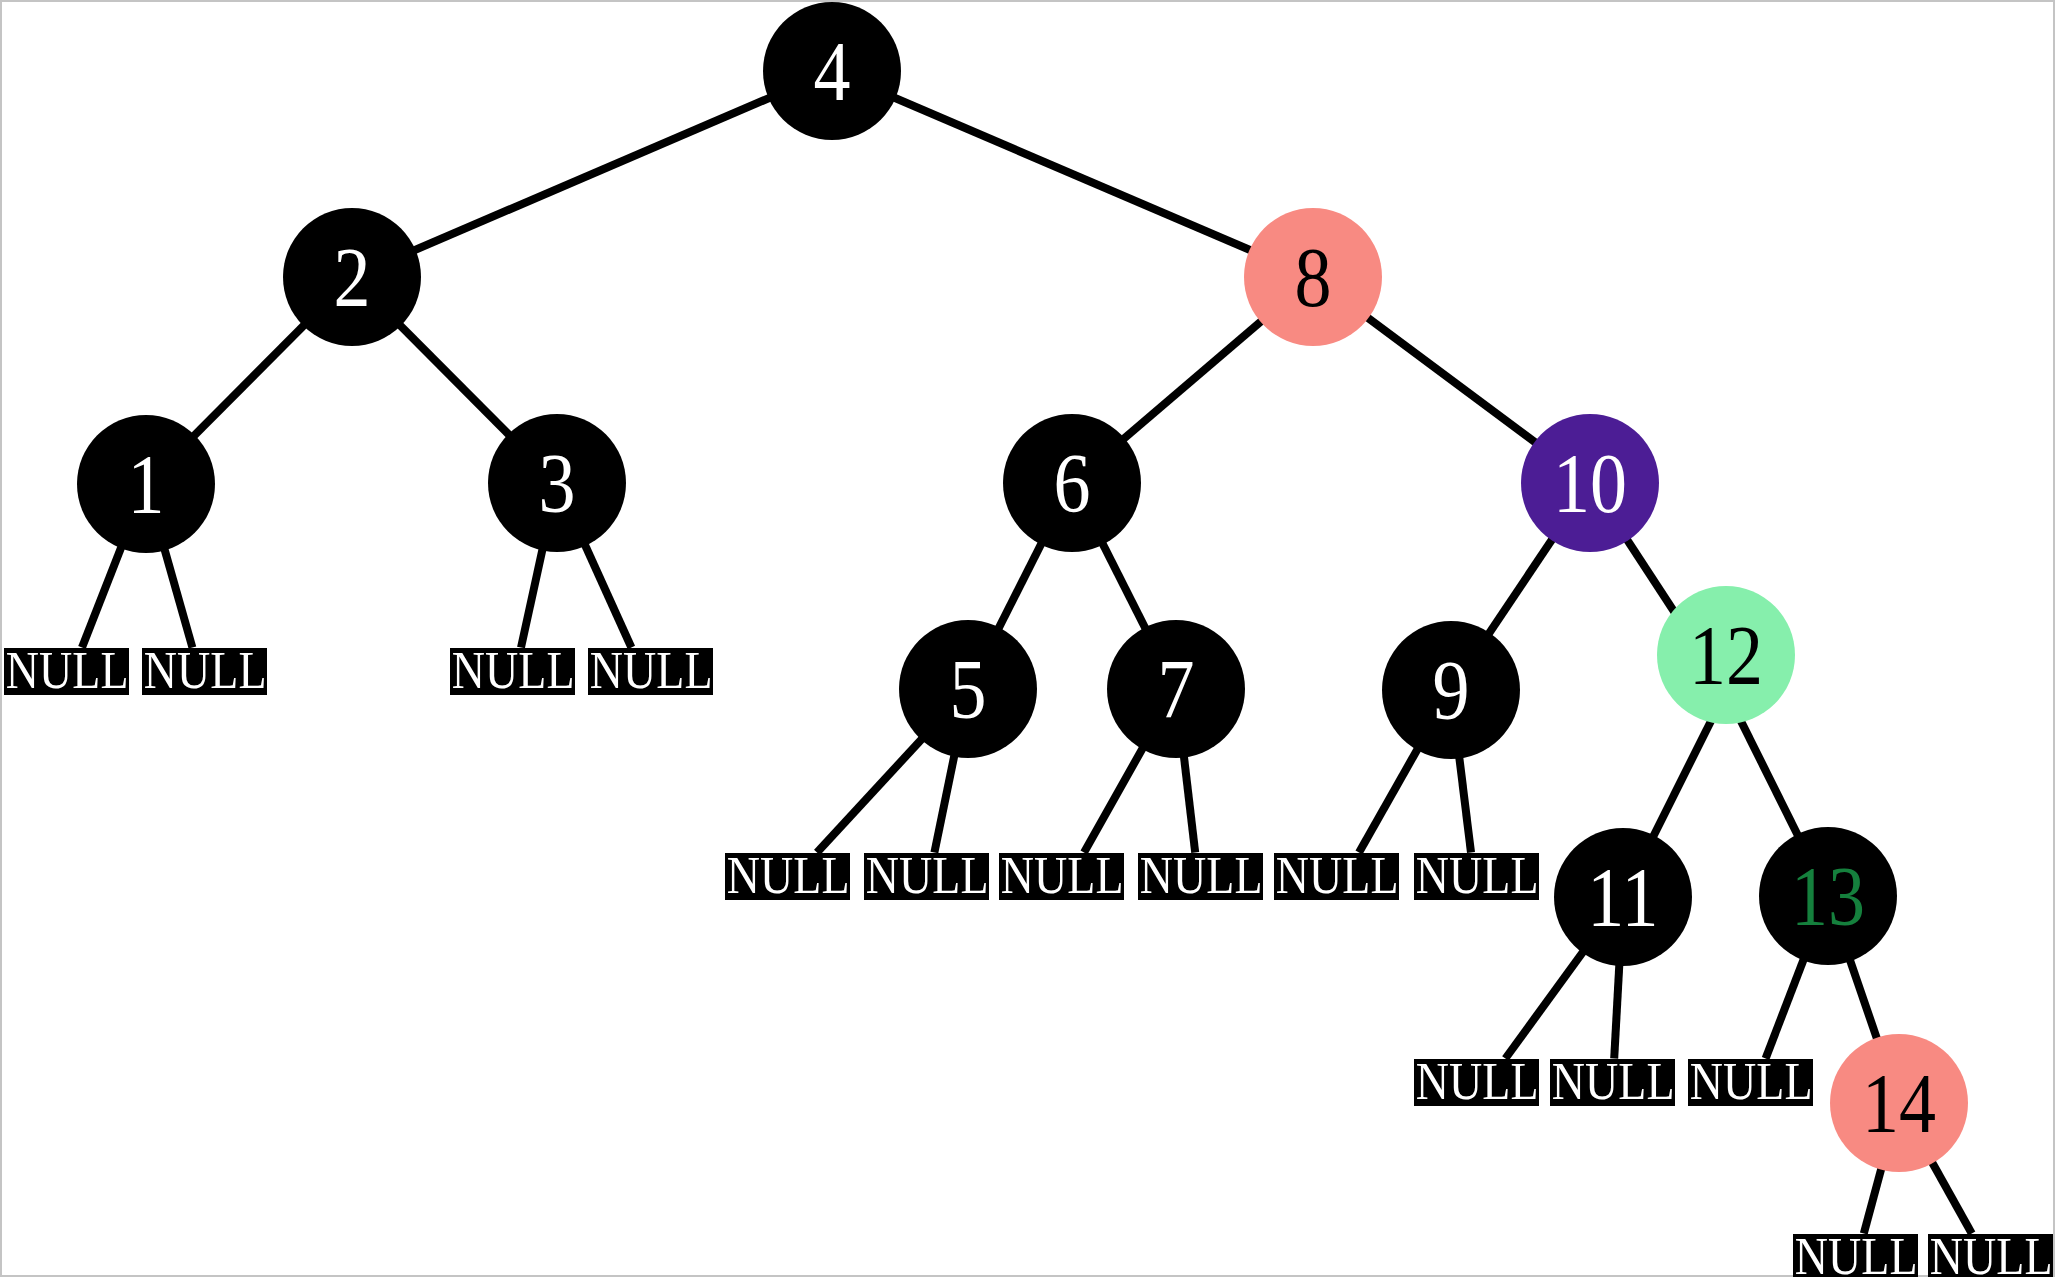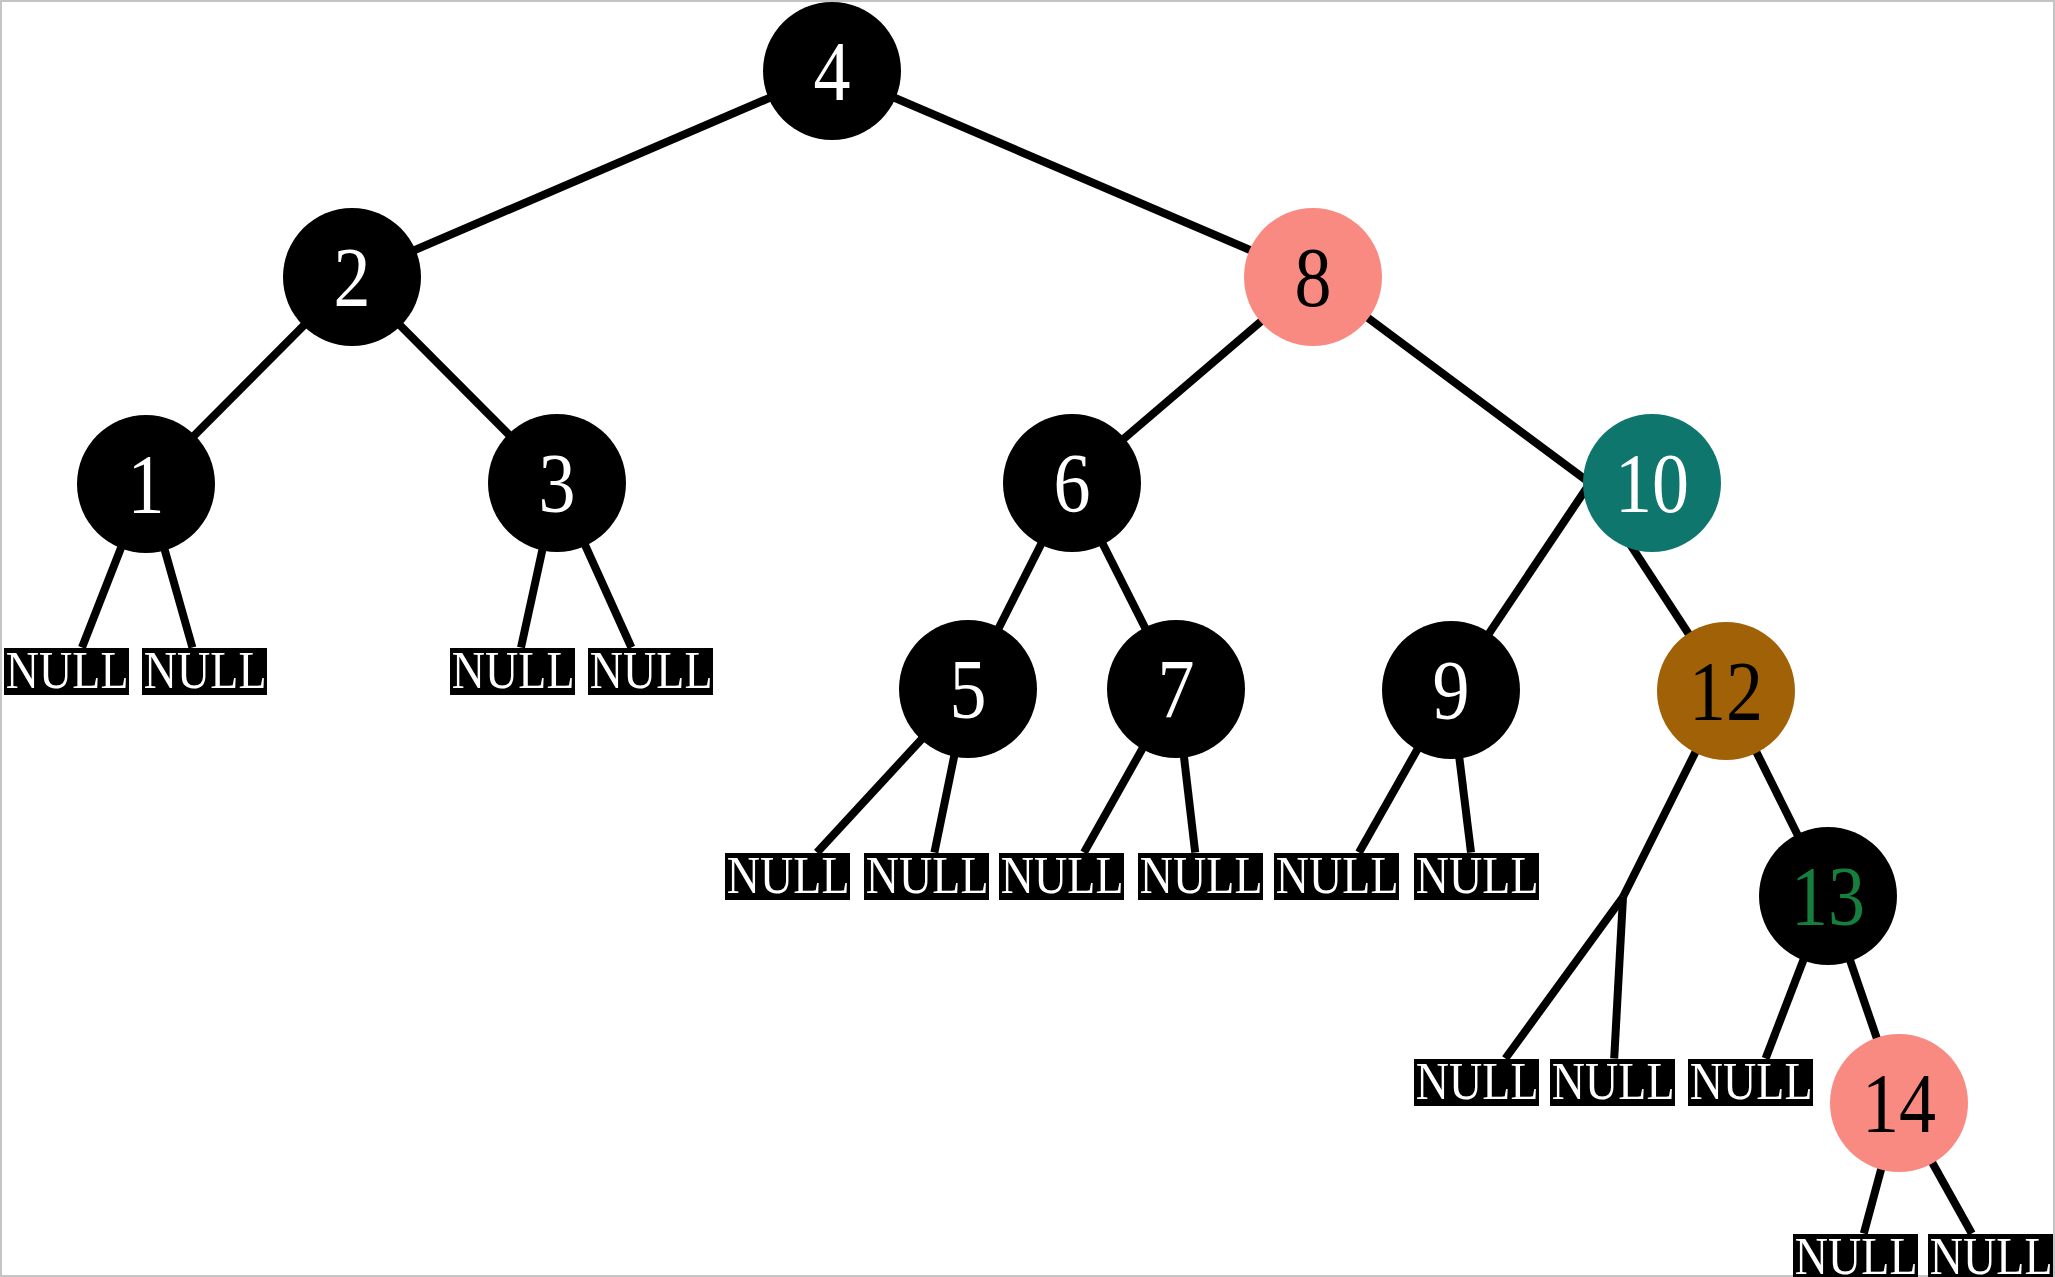--- a/index.html
+++ b/index.html
@@ -143,34 +143,37 @@
     </div>
     <div class="tree-node" style="left: 77px; top: 415px; width: 138px; height: 138px; background: rgb(0, 0, 0); color: rgb(255, 255, 255);">
       <span class="lbl">1</span>
     </div>
     <div class="tree-node" style="left: 488px; top: 414px; width: 138px; height: 138px; background: rgb(0, 0, 0); color: rgb(255, 255, 255);">
       <span class="lbl">3</span>
     </div>
     <div class="tree-node" style="left: 1003px; top: 414px; width: 138px; height: 138px; background: rgb(0, 0, 0); color: rgb(255, 255, 255);">
       <span class="lbl">6</span>
     </div>
-    <div class="tree-node" style="left: 1583px; top: 414px; width: 138px; height: 138px; background: #0f766e; color: rgb(255, 255, 255);">
+    <div class="tree-node" style="left: 1521px; top: 414px; width: 138px; height: 138px; background: #4c1d95; color: rgb(255, 255, 255);">
       <span class="lbl">10</span>
     </div>
     <div class="tree-node" style="left: 899px; top: 620px; width: 138px; height: 138px; background: rgb(0, 0, 0); color: rgb(255, 255, 255);">
       <span class="lbl">5</span>
     </div>
     <div class="tree-node" style="left: 1107px; top: 620px; width: 138px; height: 138px; background: rgb(0, 0, 0); color: rgb(255, 255, 255);">
       <span class="lbl">7</span>
     </div>
     <div class="tree-node" style="left: 1382px; top: 621px; width: 138px; height: 138px; background: rgb(0, 0, 0); color: rgb(255, 255, 255);">
       <span class="lbl">9</span>
     </div>
-    <div class="tree-node" style="left: 1657px; top: 622px; width: 138px; height: 138px; background: #a16207; color: rgb(0, 0, 0);">
+    <div class="tree-node" style="left: 1657px; top: 586px; width: 138px; height: 138px; background: #86efac; color: rgb(0, 0, 0);">
       <span class="lbl">12</span>
+    </div>
+    <div class="tree-node" style="left: 1554px; top: 828px; width: 138px; height: 138px; background: rgb(0, 0, 0); color: rgb(255, 255, 255);">
+      <span class="lbl">11</span>
     </div>
     <div class="tree-node" style="left: 1759px; top: 827px; width: 138px; height: 138px; background: rgb(0, 0, 0); color: #15803d;">
       <span class="lbl">13</span>
     </div>
     <div class="tree-node" style="left: 1830px; top: 1034px; width: 138px; height: 138px; background: rgb(248, 138, 130); color: rgb(0, 0, 0);">
       <span class="lbl">14</span>
     </div>
   </div>
 
 </body></html>

